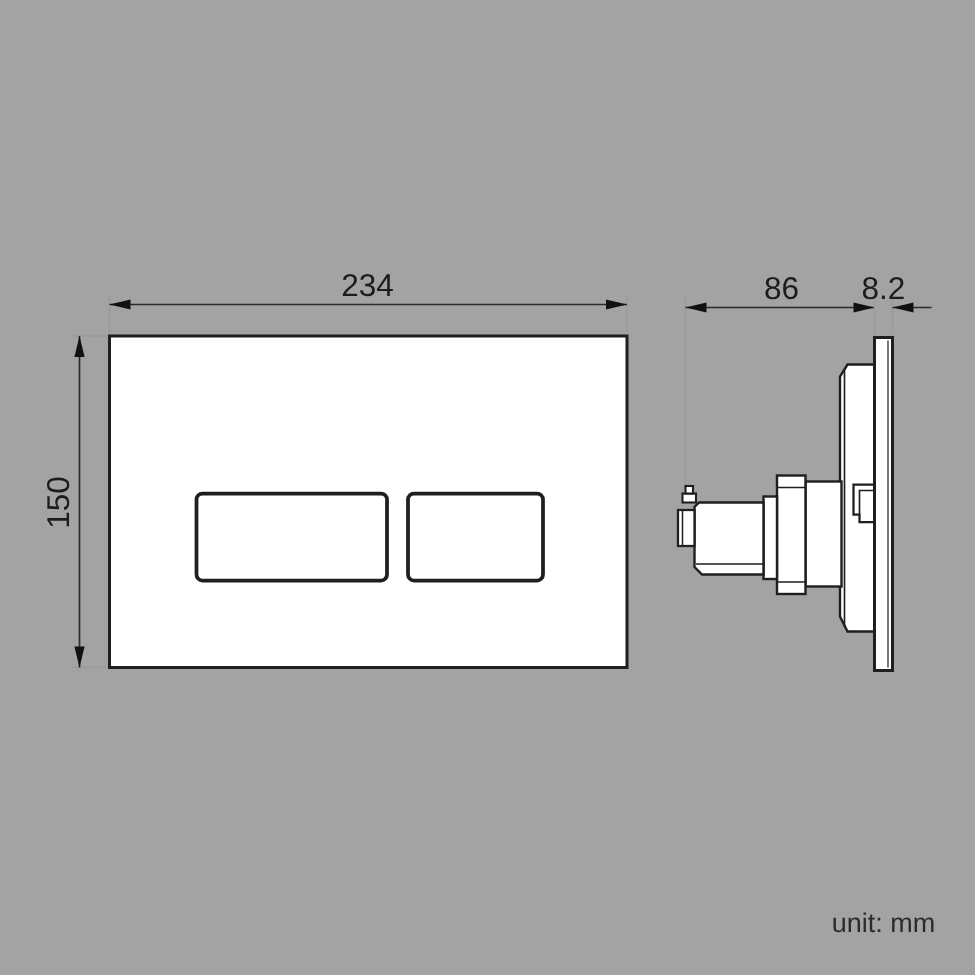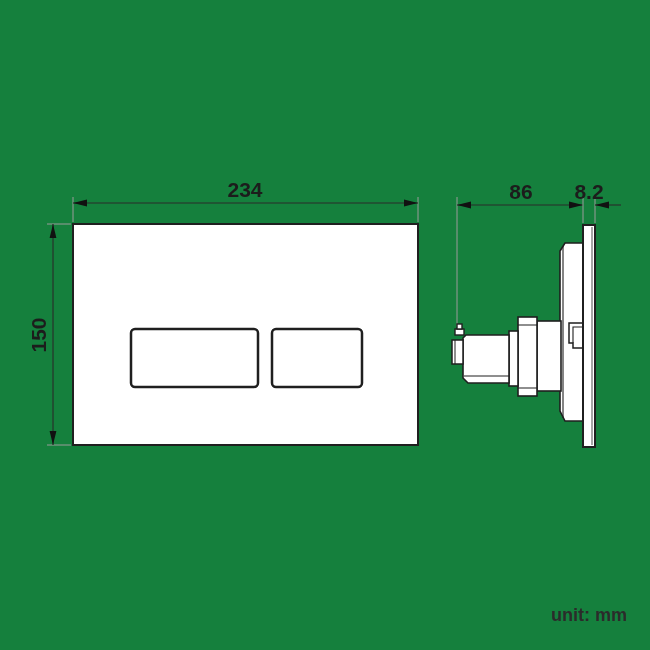--- a/index.html
+++ b/index.html
@@ -1,22 +1,21 @@
 <!DOCTYPE html>
 <html><head>
 <meta charset="utf-8">
 <style>
   html,body{margin:0;padding:0;background:#ffffff;}
   .canvas{
     position:relative;
     width:650px;height:650px;
-    background:#15803d;
+    background:#a3a3a3;
     font-family:"Liberation Sans", sans-serif;
     overflow:hidden;
-    font-weight:bold;
   }
   svg{display:block;}
   .dim-text{
     font-family:"Liberation Sans", sans-serif;
     font-size:21px;
     fill:#1c1c1c;
   }
   .unit-text{
     font-family:"Liberation Sans", sans-serif;
     font-size:18px;

